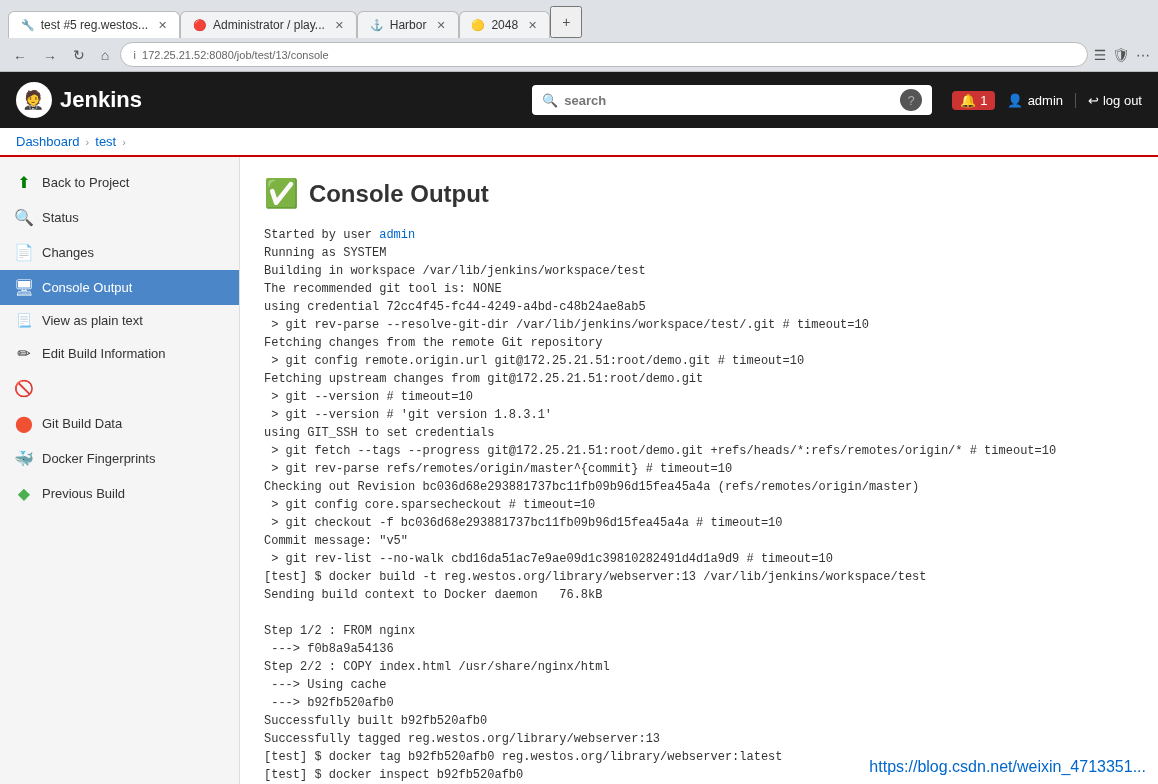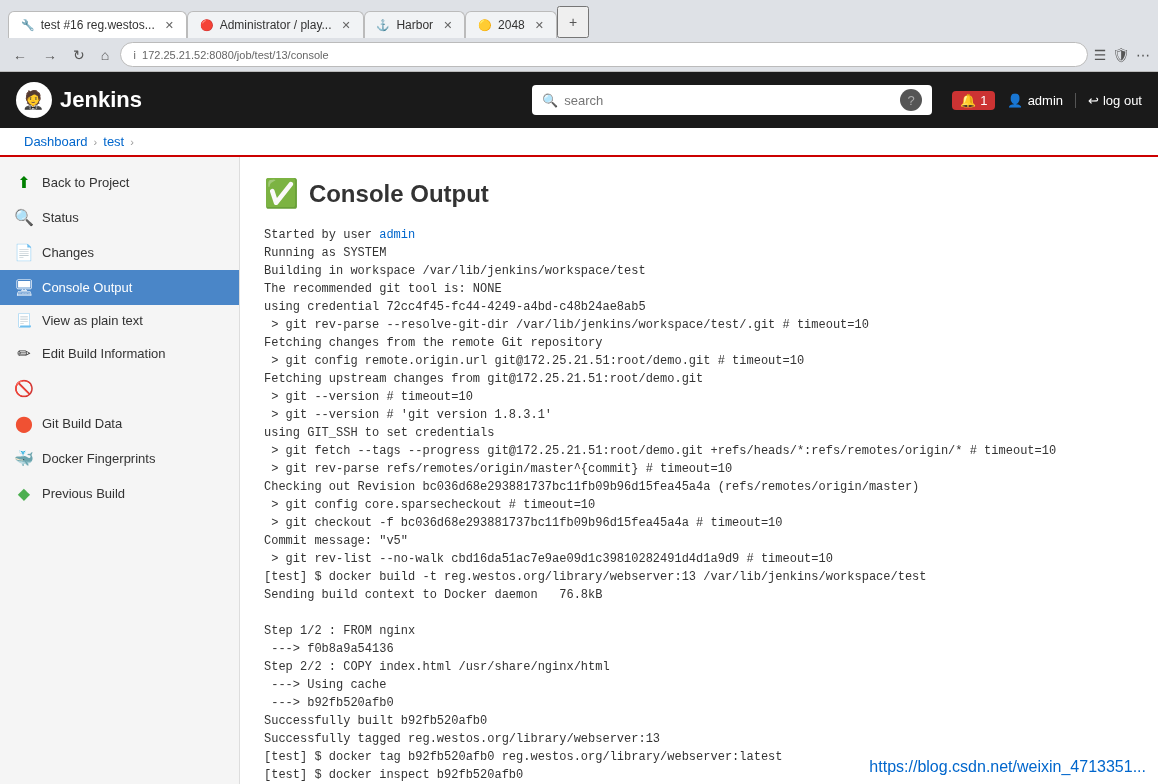--- a/index.html
+++ b/index.html
@@ -19,29 +19,29 @@
     .address-input span { color: #666; font-size: 11px; }
     .browser-actions { display: flex; gap: 6px; align-items: center; }
     .browser-action-btn { background: none; border: none; font-size: 14px; color: #555; cursor: pointer; }
 
     
     .jenkins-header { background: #1a1a1a; color: #fff; display: flex; align-items: center; padding: 0 16px; height: 56px; gap: 12px; }
     .jenkins-logo { display: flex; align-items: center; gap: 8px; }
     .jenkins-logo-icon { width: 36px; height: 36px; background: #fff; border-radius: 50%; display: flex; align-items: center; justify-content: center; font-size: 18px; }
     .jenkins-title { font-size: 22px; font-weight: bold; color: #fff; }
     .header-search { flex: 1; max-width: 400px; margin-left: auto; display: flex; align-items: center; background: #fff; border-radius: 4px; padding: 4px 10px; gap: 6px; }
-    .header-search input { border: none; outline: none; font-size: 13px; flex: 1; }
+    .header-search input { border: none; outline: none; font-size: 13px; flex: 1; font-weight: bold; }
     .header-help { color: #aaa; font-size: 16px; margin-left: 6px; cursor: pointer; background: #555; border-radius: 50%; width: 22px; height: 22px; display: flex; align-items: center; justify-content: center; font-size: 13px; }
     .header-right { display: flex; align-items: center; gap: 12px; margin-left: 8px; }
     .notif-icon { background: #cc3333; color: #fff; border-radius: 4px; padding: 2px 8px; font-size: 13px; cursor: pointer; display: flex; align-items: center; gap: 4px; }
     .user-link { color: #fff; font-size: 13px; cursor: pointer; display: flex; align-items: center; gap: 4px; }
     .logout-link { color: #fff; font-size: 13px; cursor: pointer; display: flex; align-items: center; gap: 4px; border-left: 1px solid #555; padding-left: 12px; }
 
     
-    .breadcrumb-bar { background: #fff; border-bottom: 2px solid #cc0000; padding: 6px 24px; display: flex; align-items: center; gap: 6px; }
+    .breadcrumb-bar { background: #fff; border-bottom: 2px solid #cc0000; padding: 6px 16px; display: flex; align-items: center; gap: 6px; }
     .breadcrumb-bar .bc-item { font-size: 13px; color: #0066cc; cursor: pointer; }
     .breadcrumb-bar .bc-sep { color: #999; font-size: 11px; }
     .breadcrumb-bar .bc-item.selected { background: #d9534f; color: #fff; padding: 2px 8px; border-radius: 3px; }
 
     
     .main-layout { display: flex; min-height: calc(100vh - 160px); }
 
     
     .sidebar { width: 240px; background: #f5f5f5; border-right: 1px solid #ddd; padding-top: 8px; flex-shrink: 0; }
     .sidebar-item { display: flex; align-items: center; gap: 8px; padding: 8px 14px; cursor: pointer; color: #333; font-size: 13px; }
@@ -60,21 +60,21 @@
     
     .bottom-link { position: fixed; bottom: 8px; right: 12px; font-size: 16px; color: #0066cc; }
   </style>
 </head>
 <body>
 
 <div class="browser-chrome">
   <div class="tab-bar">
     <div class="tab active">
       <span class="tab-favicon">🔧</span>
-      <span>test #16 reg.westos...</span>
+      <span>test #5 reg.westos...</span>
       <span class="tab-close">✕</span>
     </div>
     <div class="tab">
       <span class="tab-favicon">🔴</span>
       <span>Administrator / play...</span>
       <span class="tab-close">✕</span>
     </div>
     <div class="tab">
       <span class="tab-favicon">⚓</span>
       <span>Harbor</span>

